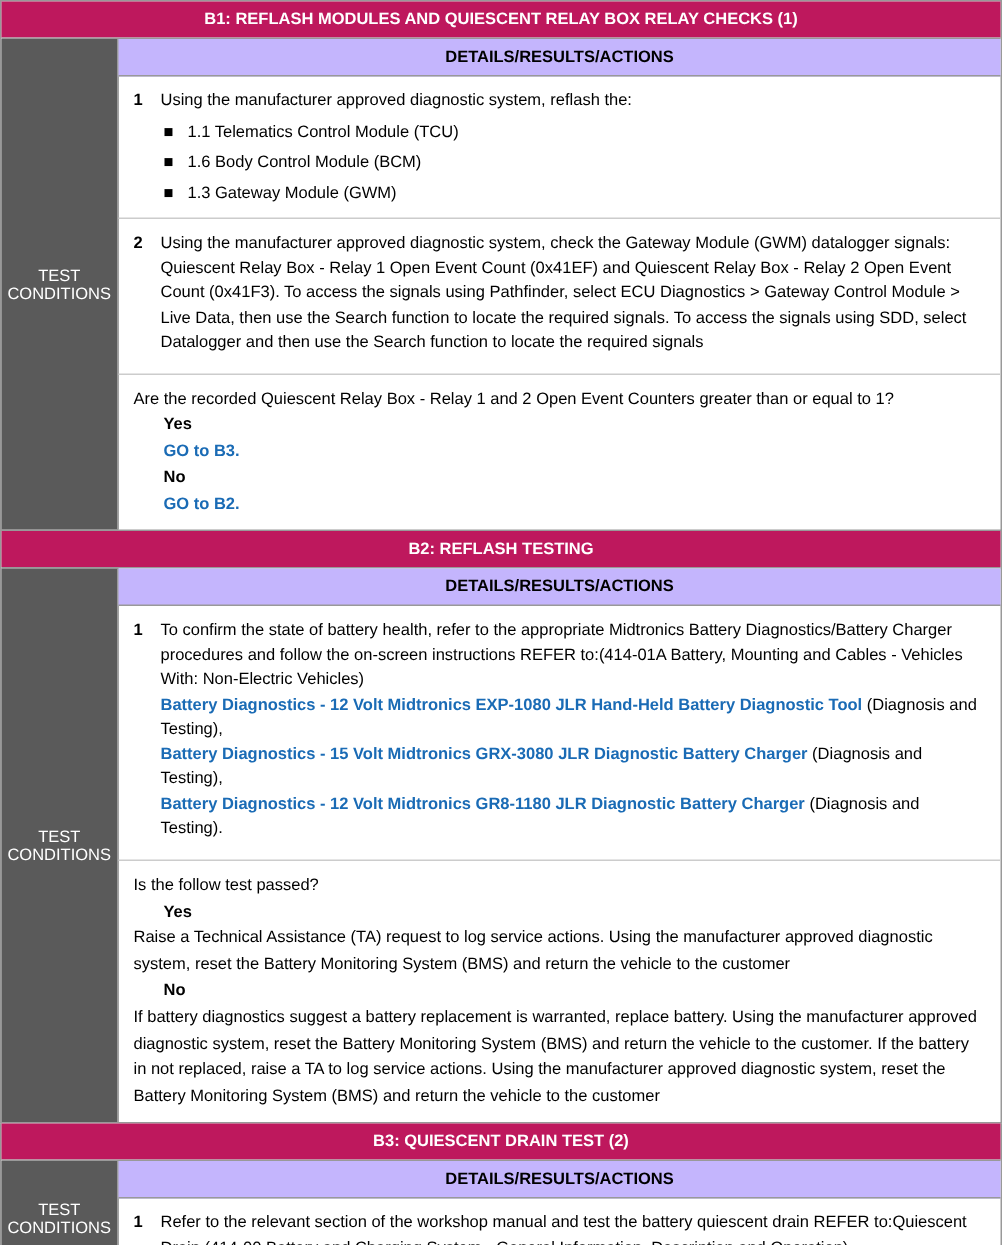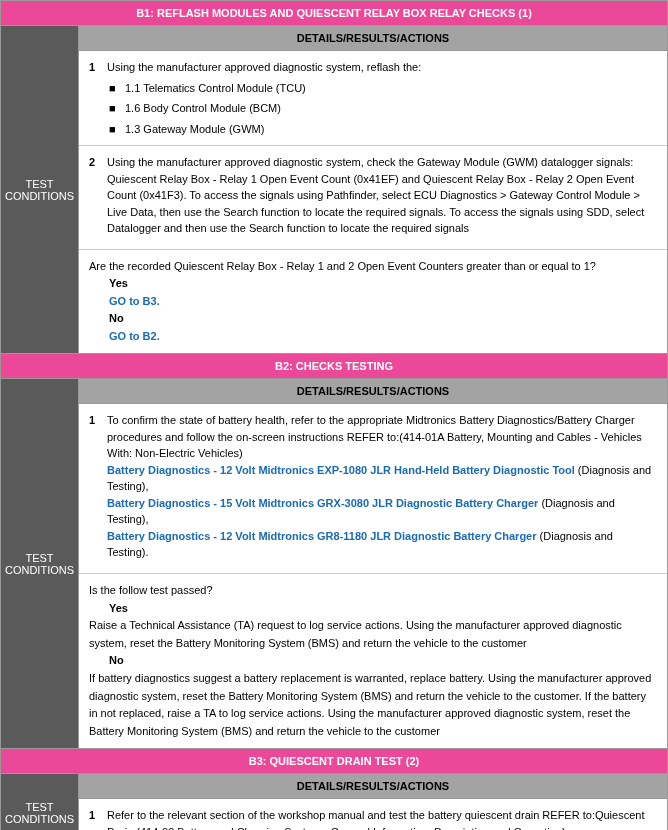--- a/index.html
+++ b/index.html
@@ -3,21 +3,21 @@
   <meta charset="utf-8">
   <style>
     * { box-sizing: border-box; margin: 0; padding: 0; }
     body {
       font-family: Arial, sans-serif;
       font-size: 11px;
       background: #fff;
       width: 668px;
     }
     .section-header {
-      background: #ec4899;
+      background: #be185d;
       color: #fff;
       text-align: center;
       font-weight: bold;
       padding: 6px 8px;
       font-size: 11px;
     }
     .table-outer {
       border: 1px solid #999;
       margin-bottom: 0;
     }
@@ -35,21 +35,21 @@
       align-items: center;
       justify-content: center;
       padding: 6px 4px;
       font-size: 11px;
       border-right: 1px solid #999;
     }
     .cell-right {
       padding: 0;
     }
     .col-header-right {
-      background: #a3a3a3;
+      background: #c4b5fd;
       text-align: center;
       font-weight: bold;
       padding: 6px 8px;
       border-bottom: 1px solid #999;
       font-size: 11px;
     }
     .content-block {
       padding: 8px 10px;
       border-bottom: 1px solid #ccc;
       line-height: 1.5;
@@ -135,21 +135,21 @@
           <p class="indent"><strong>Yes</strong></p>
           <p class="indent"><a class="link" href="#">GO to B3.</a></p>
           <p class="indent"><strong>No</strong></p>
           <p class="indent"><a class="link" href="#">GO to B2.</a></p>
         </div>
       </div>
     </div>
   </div>
 
   <div class="table-outer" style="border-top:none;">
-    <div class="section-header">B2: CHECKS TESTING</div>
+    <div class="section-header">B2: REFLASH TESTING</div>
     <div class="row-grid">
       <div class="cell-left" style="min-height:36px;">TEST<br>CONDITIONS</div>
       <div class="cell-right">
         <div class="col-header-right">DETAILS/RESULTS/ACTIONS</div>
 
         <div class="content-block">
           <div class="numbered-item">
             <span class="num">1</span>
             <div>
               <span>To confirm the state of battery health, refer to the appropriate Midtronics Battery Diagnostics/Battery Charger procedures and follow the on-screen instructions REFER to:(414-01A Battery, Mounting and Cables - Vehicles With: Non-Electric Vehicles)</span>

